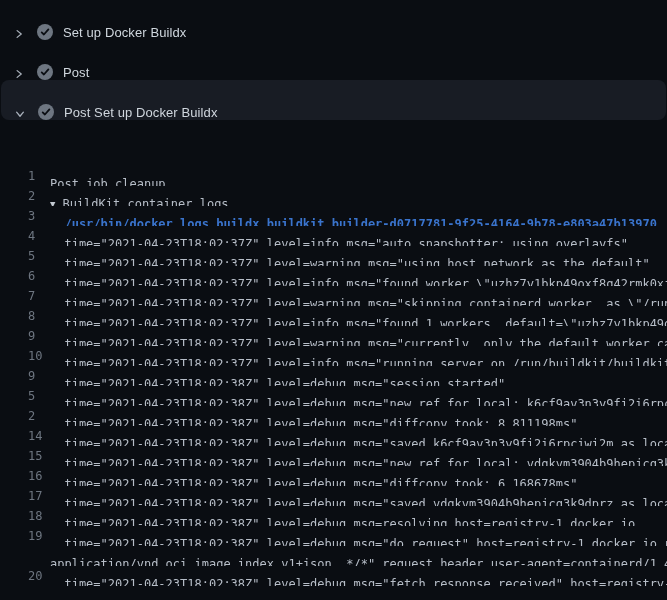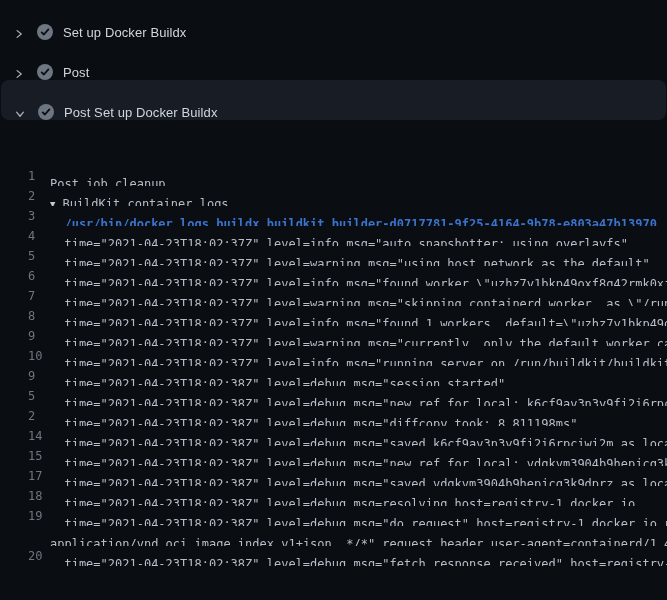--- a/index.html
+++ b/index.html
@@ -183,20 +183,24 @@
   <div class="lrow">
     <a class="num">14</a>
     <span class="txt">  time="2021-04-23T18:02:38Z" level=debug msg="saved k6cf9av3n3y9fi2i6rpciwi2m as loca</span>
   </div>
 
   <div class="lrow">
     <a class="num">15</a>
     <span class="txt">  time="2021-04-23T18:02:38Z" level=debug msg="new ref for local: vdqkvm3904b9hepjcq3k</span>
   </div>
 
+  <div class="lrow">
+    <a class="num">16</a>
+    <span class="txt">  time="2021-04-23T18:02:38Z" level=debug msg="diffcopy took: 6.168678ms"</span>
+  </div>
 
   <div class="lrow">
     <a class="num">17</a>
     <span class="txt">  time="2021-04-23T18:02:38Z" level=debug msg="saved vdqkvm3904b9hepjcq3k9dprz as loca</span>
   </div>
 
   <div class="lrow">
     <a class="num">18</a>
     <span class="txt">  time="2021-04-23T18:02:38Z" level=debug msg=resolving host=registry-1.docker.io</span>
   </div>

